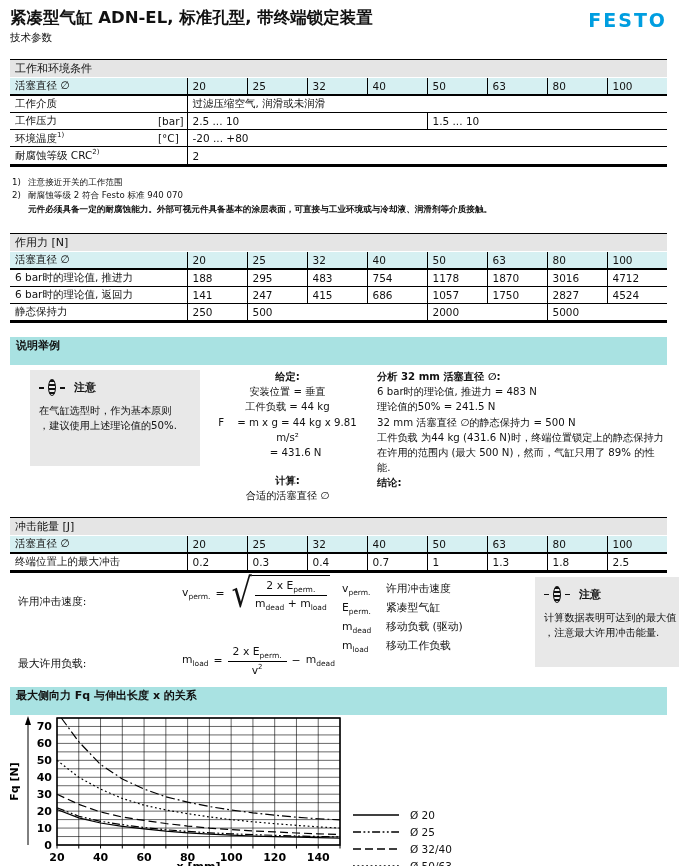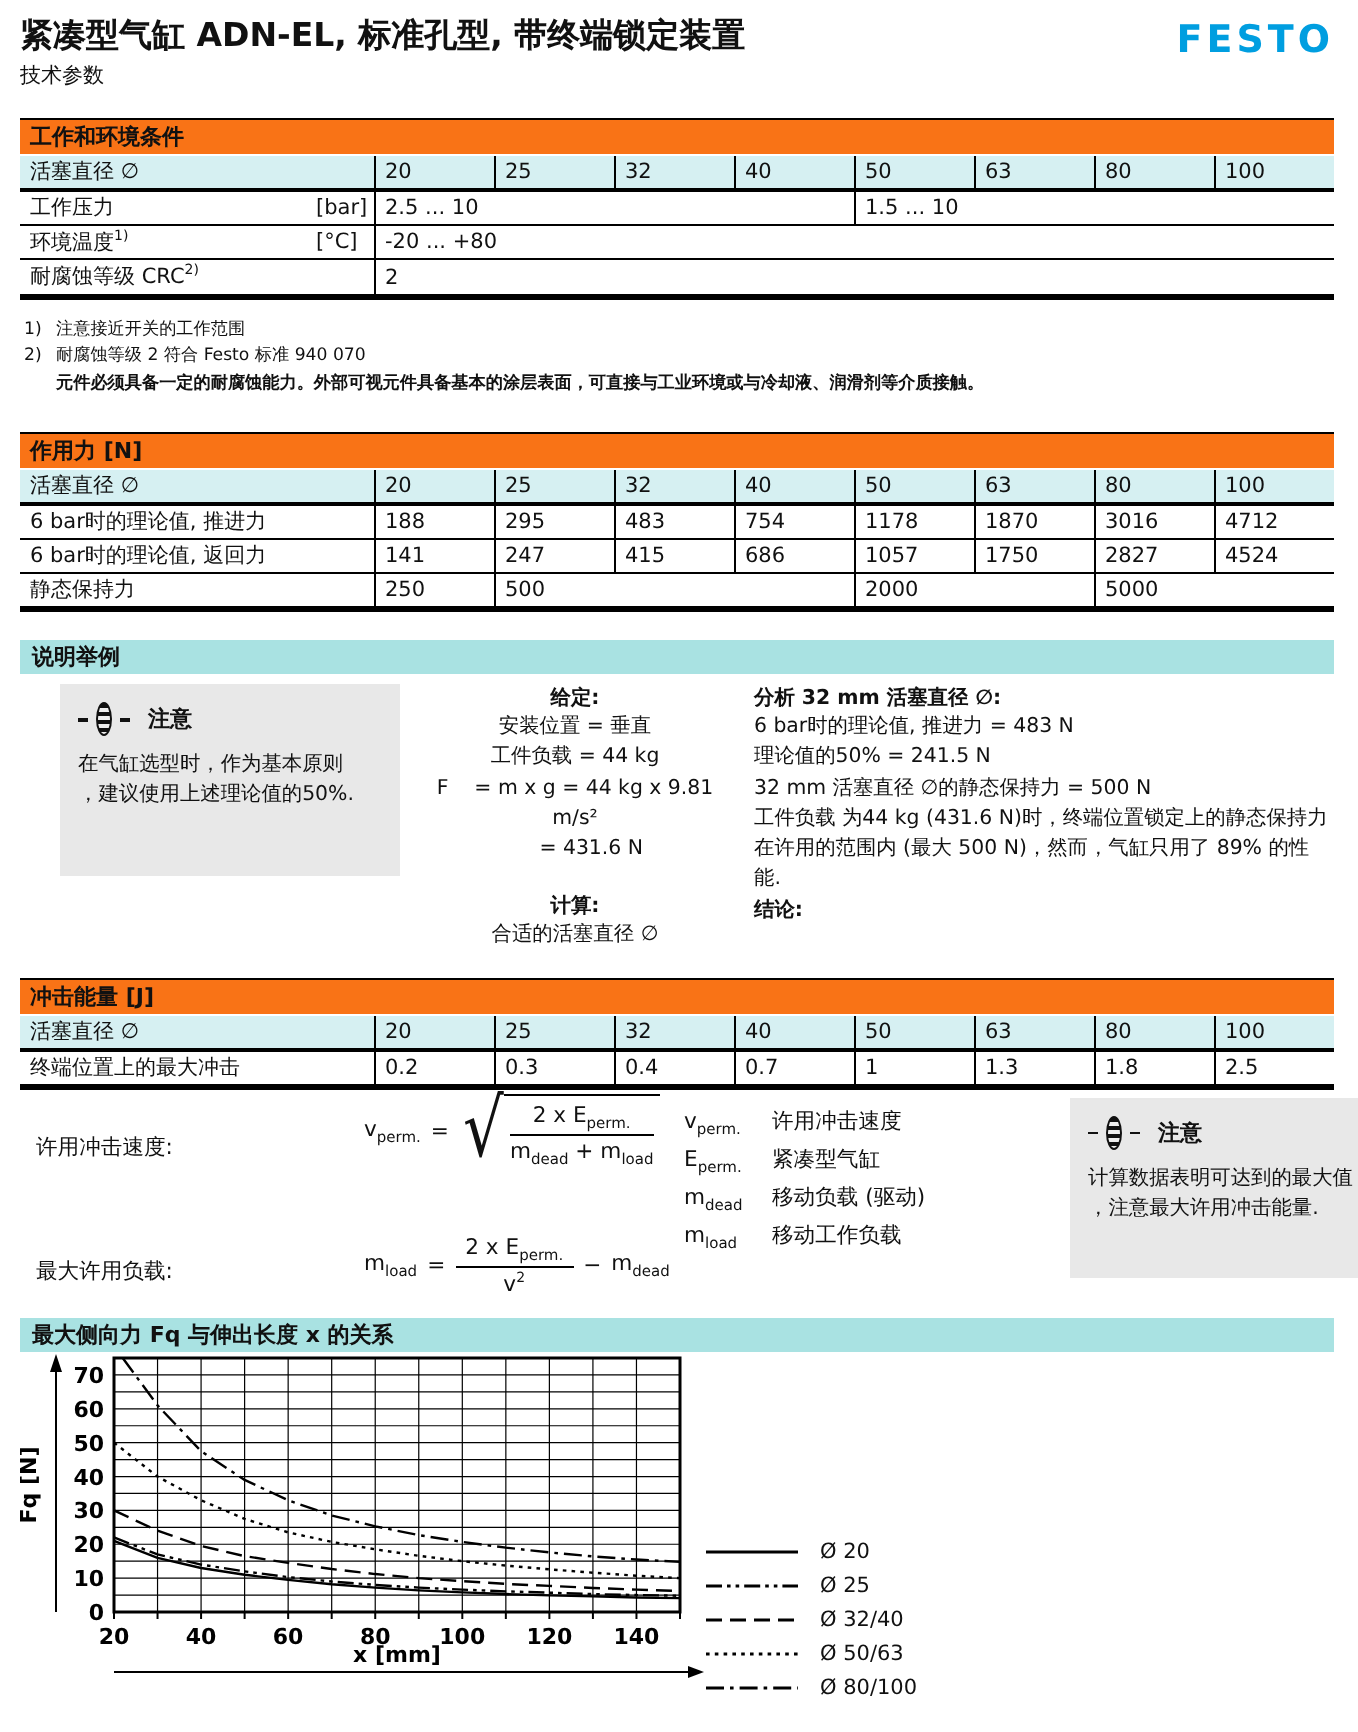--- a/index.html
+++ b/index.html
@@ -12,42 +12,42 @@
   
   .header { padding:9px 12px 0 10px; display:flex; justify-content:space-between; align-items:flex-start; }
   h1 { font-size:16.5px; font-weight:bold; letter-spacing:0; line-height:1.15; }
   .subtitle { font-size:10.5px; margin-top:3px; }
   .logo { color:#009ee0; font-weight:bold; font-size:19px; letter-spacing:2px; line-height:1; margin-top:2px; }
 
   
   table.t { width:657px; margin:0 0 0 10px; border-collapse:collapse; table-layout:fixed;
             border-top:1px solid #000; border-bottom:3px solid #000; font-size:10.5px; }
   table.t td { padding:1px 4px 1px 5px; height:16px; vertical-align:middle; overflow:hidden; white-space:nowrap; }
-  tr.band td { background:#f97316; font-weight:bold; font-size:11px; border-bottom:1px solid #fff; }
+  tr.band td { background:#e5e5e5; font-weight:normal; font-size:11px; border-bottom:1px solid #fff; }
   tr.cols td { background:#d6f0f2; border-bottom:2.5px solid #000; }
   tr.cols td.h { border-left:1px solid #000; }
   tr.body td { border-bottom:1px solid #000; height:17px; }
   td.d { border-left:1px solid #000; }
   td.unit { text-align:left; padding-left:2px; }
   sup { font-size:7px; vertical-align:super; }
   sub { font-size:7.5px; vertical-align:sub; }
 
   .t1 { margin-top:14px !important; }
   .t2 { margin-top:17px !important; }
   .t3 { margin-top:13px !important; }
 
   
   .footnotes { margin:9px 0 0 12px; font-size:8.6px; line-height:1.55; }
   .footnotes .fn { display:flex; }
   .footnotes .num { width:16px; flex:none; }
   .footnotes .cont { margin-left:16px; font-weight:bold; }
 
   
   .band-full { width:657px; margin:0 0 0 10px; background:#a9e2e2; font-weight:bold;
-               font-size:11px; padding:2px 6px; height:17px; line-height:13px; }
+               font-size:11px; padding:2px 6px; height:28px; line-height:13px; }
   .mt14 { margin-top:14px; }
   .mt2  { margin-top:2px; }
 
   
   .ex-row { display:flex; width:657px; margin:5px 0 0 10px; align-items:flex-start; }
   .note-box { width:170px; background:#e8e8e8; padding:8px 8px 10px 9px; min-height:96px;margin-left:20px; }
   .note-head { display:flex; align-items:center; height:20px; }
   .ndash { display:inline-block; width:5px; height:1.6px; background:#111; flex:none; }
   .oval { display:inline-block; width:8px; height:17px; border-radius:50%; margin:0 4px; flex:none;
           border:1px solid #111;
@@ -108,20 +108,25 @@
     <tr class="cols">
       <td colspan="2">活塞直径 ∅</td>
       <td class="h">20</td>
       <td class="h">25</td>
       <td class="h">32</td>
       <td class="h">40</td>
       <td class="h">50</td>
       <td class="h">63</td>
       <td class="h">80</td>
       <td class="h">100</td>
+    </tr>
+    <tr class="body">
+      <td>工作介质</td>
+      <td class="unit"></td>
+      <td class="d" colspan="8">过滤压缩空气, 润滑或未润滑</td>
     </tr>
     <tr class="body">
       <td>工作压力</td>
       <td class="unit">[bar]</td>
       <td class="d" colspan="4">2.5 ... 10</td>
       <td class="d" colspan="4">1.5 ... 10</td>
     </tr>
     <tr class="body">
       <td><span>环境温度</span><sup>1)</sup></td>
       <td class="unit">[°C]</td>

